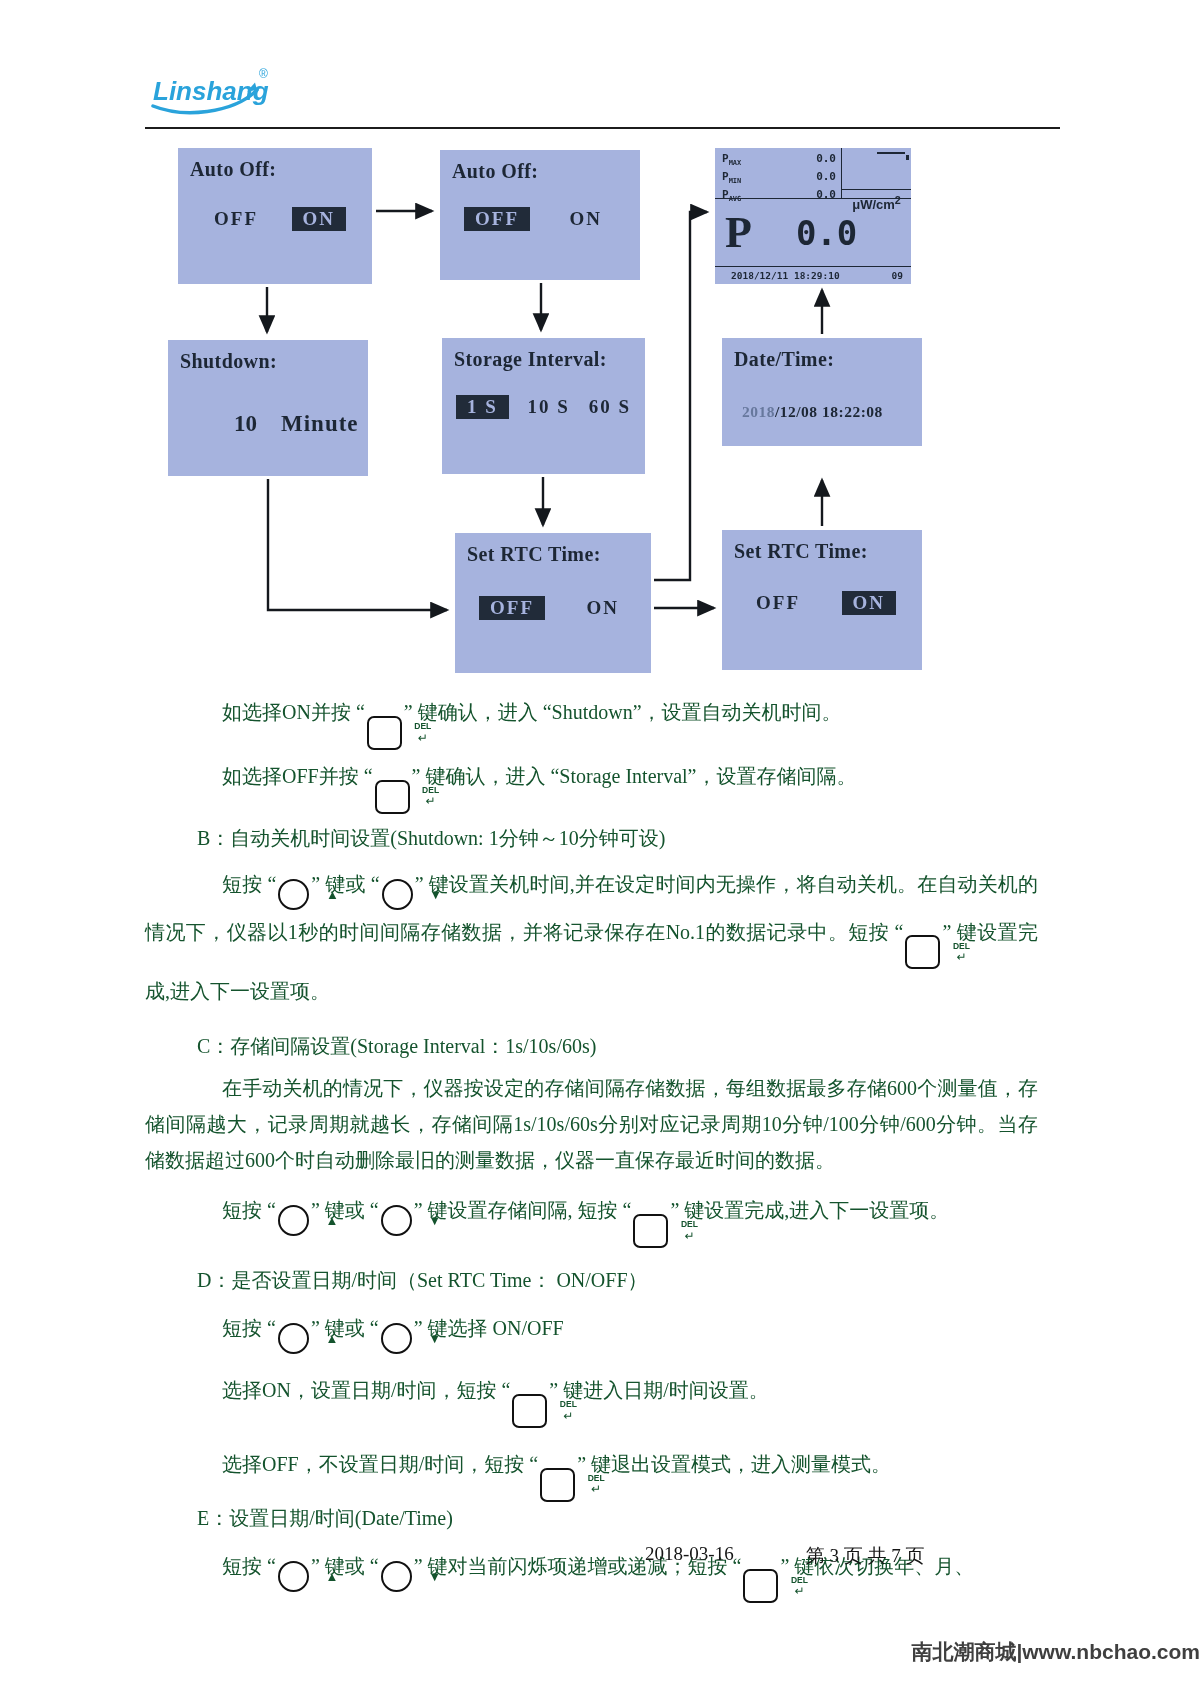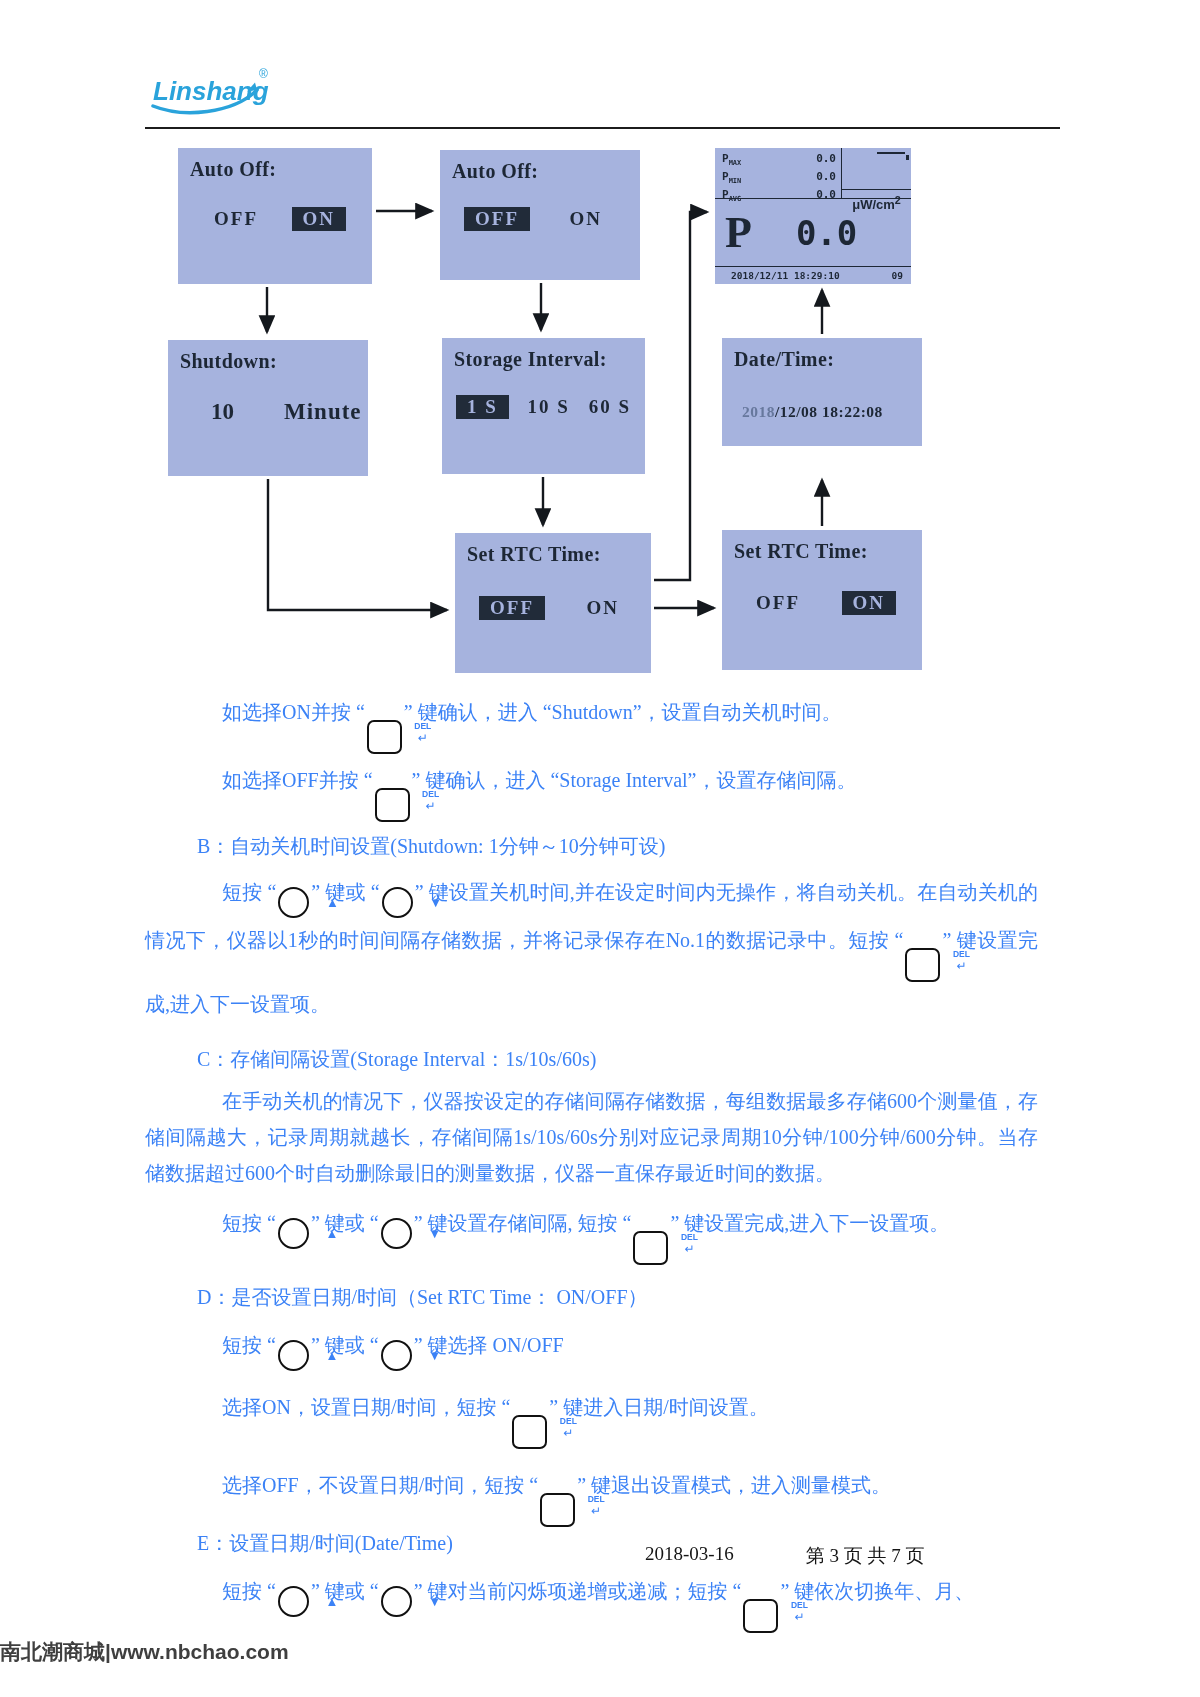--- a/index.html
+++ b/index.html
@@ -41,41 +41,41 @@
   .bfill{position:absolute;left:1px;top:1px;bottom:1px;width:58%;background:#1d2735;}
   .dunit{border-top:1.5px solid #1d2735;text-align:center;font-size:13px;font-weight:bold;
          padding-top:4px;flex:1;font-family:"Liberation Sans",sans-serif;}
   .disp-main{flex:1;display:flex;align-items:center;padding:0 10px;}
   .dmL{font-size:44px;font-weight:bold;font-family:"Liberation Serif",serif;line-height:1;}
   .dmV{font-size:34px;font-weight:bold;margin-left:44px;line-height:1;}
   .disp-foot{border-top:1.5px solid #1d2735;display:flex;justify-content:space-between;
              padding:3px 8px 3px 16px;font-size:9.5px;font-weight:bold;gap:19px;}
 
   
-  .bodytext{position:absolute;left:145px;top:690px;width:893px;font-size:20px;color:#3b82f6;}
+  .bodytext{position:absolute;left:145px;top:690px;width:893px;font-size:20px;color:#14532d;}
   .para{text-align:justify;line-height:36px;margin:0;}
   .iline{line-height:45px;}
   .ind{text-indent:77px;}
   .head{padding-left:52px;line-height:32px;}
   .mt4{margin-top:4px;}.mt8{margin-top:8px;}.mt10{margin-top:10px;}.mt12{}
   .mt14{margin-top:14px;}.mt16{margin-top:16px;}
 
   
   .kcirc{display:inline-flex;align-items:center;justify-content:center;width:27px;height:27px;
          border:2.5px solid #111;border-radius:50%;vertical-align:-8px;margin:0 2px;
          font-size:13px;line-height:1;background:#fff;}
-  .kdel{display:inline-flex;flex-direction:column;align-items:center;justify-content:flex-start;
+  .kdel{display:inline-flex;flex-direction:column;align-items:center;justify-content:center;
         width:31px;height:30px;border:2.5px solid #111;border-radius:7px;vertical-align:-10px;
         margin:0 2px;background:#fff;}
   .kdel-label{font-family:"Liberation Sans",sans-serif;font-size:8.5px;font-weight:bold;line-height:1;}
   .kdel-arrow{font-size:12px;line-height:1;margin-top:1px;}
 
   
   .pagefooter{position:absolute;left:645px;top:1543px;display:flex;gap:72px;font-size:19px;color:#151515;}
-  .watermark{position:absolute;left:0;right:8px;top:1638px;text-align:left;
+  .watermark{position:absolute;left:0;right:0;top:1638px;text-align:right;
              font-family:"Liberation Sans",sans-serif;font-size:21px;font-weight:600;color:#3f3f3f;}
 </style>
 </head>
 <body>
 
 <div class="page">
 
   <div class="logo">
     <svg width="140" height="62" viewBox="0 0 140 62">
       <path d="M10 44 C 40 56, 90 52, 114 28" stroke="#2aa3db" stroke-width="3.5" fill="none" stroke-linecap="round"></path>
@@ -147,21 +147,21 @@
       <span class="dmV">0.0</span>
     </div>
     <div class="disp-foot">
       <span>2018/12/11 18:29:10</span>
       <span>09</span>
     </div>
   </div>
 
   <div class="fbox" style="left:168px;top:340px;width:200px;height:136px">
     <div class="fc-title">Shutdown:</div>
-    <div class="val-row" style="margin-top:26px;padding-left:43px;gap:26px;">
+    <div class="val-row" style="margin-top:38px;padding-left:66px;">
       <span class="sd-val">10</span>
       <span class="sd-unit">Minute</span>
     </div>
   </div>
 
   <div class="fbox" style="left:442px;top:338px;width:203px;height:136px">
     <div class="fc-title">Storage Interval:</div>
     <div class="fc-opts" style="margin-top:24px;padding:0 14px;justify-content:space-between;">
       <span class="opt sel">1 S</span>
       <span class="opt">10 S</span>

